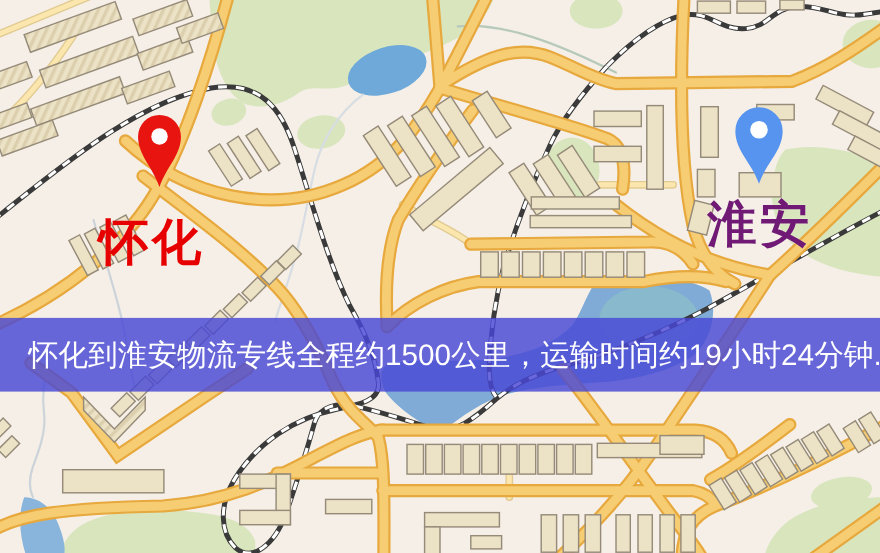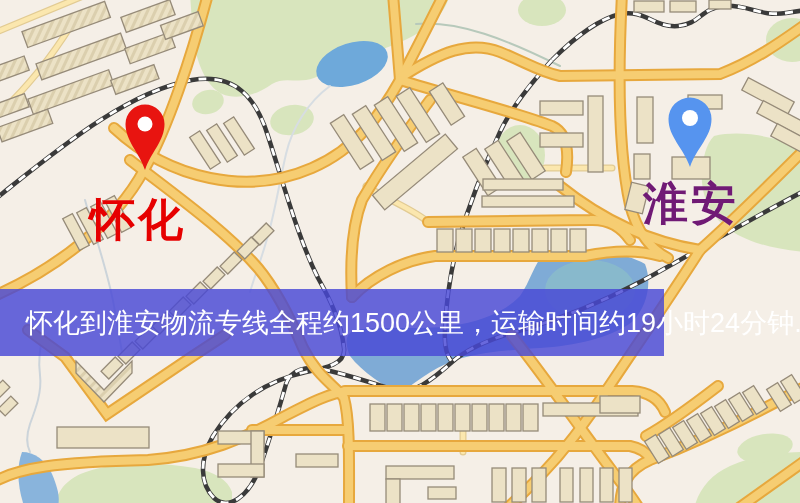--- a/index.html
+++ b/index.html
@@ -13,21 +13,21 @@
     position:absolute;font-weight:bold;font-size:45px;letter-spacing:3px;
     font-family:"Liberation Sans","DejaVu Sans",sans-serif;line-height:1;
     text-shadow:0 0 2px rgba(255,255,255,.35);white-space:nowrap;
   }
   #origin-label{left:90px;top:177px;color:#e60000;margin-top:20px;}
   #dest-label{left:643px;top:181px;color:#701a75;}
   .pin{position:absolute;}
   #origin-pin{left:122px;top:104px;width:46px;height:68px;}
   #dest-pin{left:666px;top:97px;width:48px;height:72px;}
   #banner{
-    position:absolute;left:0;top:289px;width:664px;height:67px;
+    position:absolute;left:0;top:289px;width:800px;height:67px;
     background:rgba(72,72,214,0.82);
     display:flex;align-items:center;
   }
   #banner-text{
     color:#ffffff;font-size:27px;padding-left:26px;white-space:nowrap;
     font-family:"Liberation Sans","DejaVu Sans",sans-serif;
   }
 </style>
 </head>
 <body>

